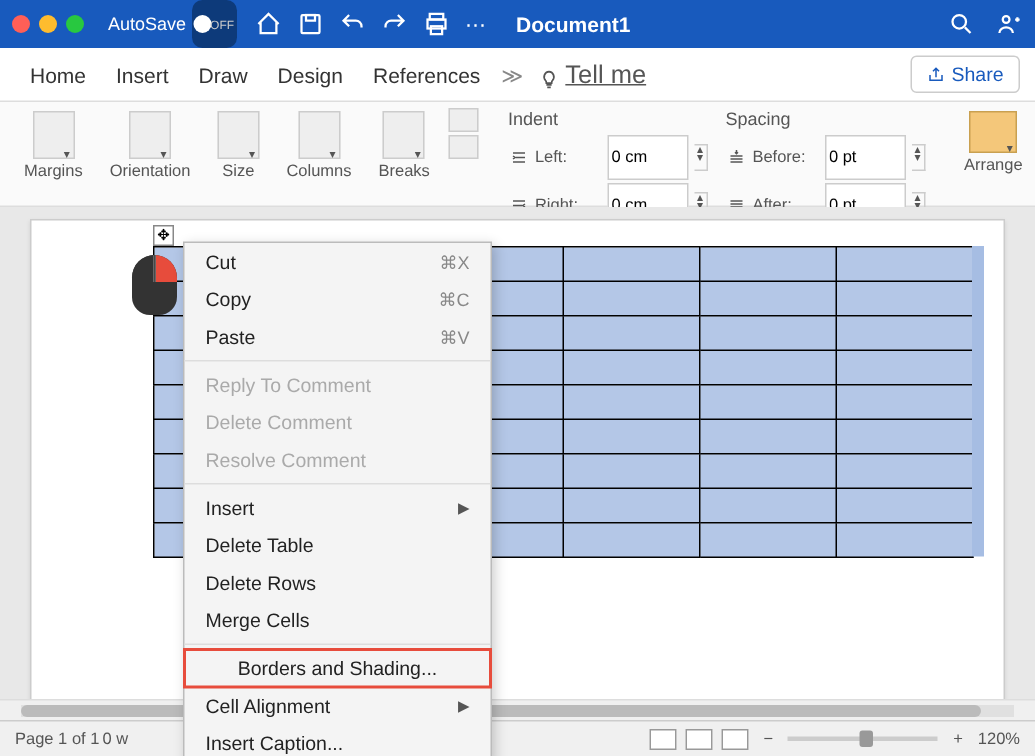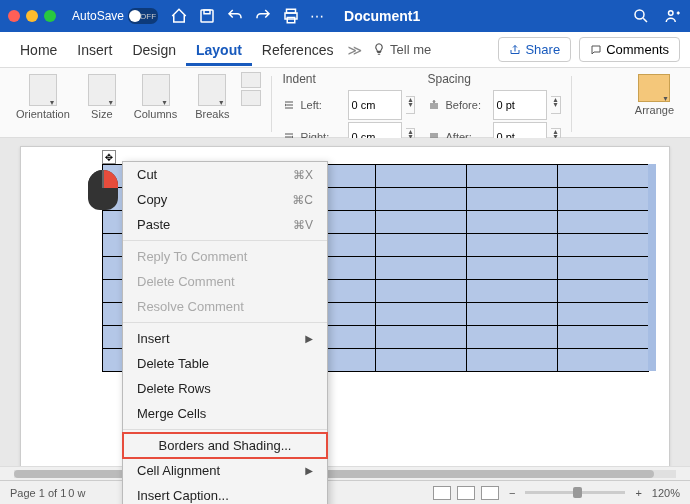--- a/index.html
+++ b/index.html
@@ -6,34 +6,34 @@
   body { width: 690px; height: 504px; background: #f5f5f5; overflow: hidden; position: relative; }
   
   
   .titlebar { height: 32px; background: #185ABD; display: flex; align-items: center; padding: 0 8px; color: white; }
   .traffic-lights { display: flex; gap: 6px; margin-right: 16px; }
   .tl { width: 12px; height: 12px; border-radius: 50%; }
   .tl.red { background: #FF5F57; }
   .tl.yellow { background: #FEBC2E; }
   .tl.green { background: #28C840; }
   .autosave { display: flex; align-items: center; font-size: 12px; font-weight: 400; margin-right: 12px; }
-  .autosave-toggle { margin-left: 4px; width: 30px; height: 16px; background: #0d3a7a; border-radius: 7px; position: relative; display: flex; align-items: center; }
+  .autosave-toggle { margin-left: 4px; width: 30px; height: 32px; background: #0d3a7a; border-radius: 7px; position: relative; display: flex; align-items: center; }
   .autosave-toggle::before { content: ''; width: 12px; height: 12px; background: white; border-radius: 50%; position: absolute; left: 1px; }
   .autosave-off { font-size: 8px; color: #ccc; position: absolute; right: 2px; }
   .title-icons { display: flex; gap: 10px; align-items: center; }
   .title-icons svg { width: 18px; height: 18px; }
   .doc-title { margin-left: 20px; font-size: 14px; font-weight: 600; text-align: right; }
   .title-right { margin-left: auto; display: flex; gap: 14px; }
   
   
   .tabs { height: 36px; background: #fff; display: flex; align-items: center; padding: 0 10px; border-bottom: 1px solid #ddd; }
   .tab { padding: 8px 10px; font-size: 14px; color: #333; cursor: pointer; }
   .tab.active { color: #185ABD; font-weight: 600; border-bottom: 3px solid #185ABD; padding-bottom: 5px; }
   .tabs-more { color: #888; font-size: 14px; margin: 0 4px; }
-  .tellme { display: flex; align-items: flex-start; gap: 4px; font-size: 13px; color: #555; margin-left: 6px; }
+  .tellme { display: flex; align-items: flex-end; gap: 4px; font-size: 17px; color: #555; margin-left: 6px; text-decoration: underline; }
   .tabs-right { margin-left: auto; display: flex; gap: 8px; }
   .share-btn, .comments-btn { border: 1px solid #ccc; border-radius: 4px; padding: 4px 10px; font-size: 13px; display: flex; align-items: center; gap: 4px; background: #fff; cursor: pointer; }
   .share-btn { color: #185ABD; }
   
   
   .ribbon { height: 70px; background: #fafafa; display: flex; align-items: flex-start; padding: 4px 10px; border-bottom: 1px solid #ddd; gap: 6px; }
   .ribbon-group { display: flex; flex-direction: column; align-items: center; font-size: 11px; color: #555; padding: 2px 6px; }
   .ribbon-icon { width: 28px; height: 32px; background: #eee; border: 1px solid #ccc; margin-bottom: 2px; position: relative; }
   .ribbon-icon::after { content: '▾'; position: absolute; bottom: -2px; right: 2px; font-size: 8px; color: #555; }
   .ribbon-sep { width: 1px; height: 56px; background: #ddd; margin: 4px 4px; }
@@ -130,47 +130,45 @@
     <svg viewBox="0 0 24 24" width="18" height="18" fill="none" stroke="white" stroke-width="2">
         <circle cx="9" cy="8" r="3"></circle>
         <path d="M3 20c0-3 3-5 6-5s6 2 6 5M17 8h4m-2-2v4"></path>
       </svg>
   </div>
 </div>
 
 <div class="tabs">
   <div class="tab">Home</div>
   <div class="tab">Insert</div>
+  <div class="tab">Draw</div>
   <div class="tab">Design</div>
-  <div class="tab active">Layout</div>
   <div class="tab">References</div>
   <div class="tabs-more">≫</div>
   <div class="tellme">
     <svg width="14" height="14" viewBox="0 0 24 24" fill="none" stroke="#555" stroke-width="2">
         <path d="M9 18h6M10 21h4M12 3a6 6 0 00-4 10c1 1 1 2 1 3h6c0-1 0-2 1-3a6 6 0 00-4-10z"></path>
       </svg>
     <span>Tell me</span>
   </div>
   <div class="tabs-right">
     <button class="share-btn">
       <svg width="12" height="12" viewBox="0 0 24 24" fill="none" stroke="#185ABD" stroke-width="2">
           <path d="M4 12v7h16v-7M12 3v12M8 7l4-4 4 4"></path>
         </svg>
       <span>Share</span>
     </button>
-    <button class="comments-btn">
-      <svg width="12" height="12" viewBox="0 0 24 24" fill="none" stroke="#555" stroke-width="2">
-          <path d="M4 4h16v12H8l-4 4V4z"></path>
-        </svg>
-      <span>Comments</span>
-    </button>
   </div>
 </div>
 
 <div class="ribbon">
+  <div class="ribbon-group">
+      <div class="ribbon-icon"></div>
+      <span>Margins</span>
+    </div>
   <div class="ribbon-group">
       <div class="ribbon-icon"></div>
       <span>Orientation</span>
     </div>
   <div class="ribbon-group">
       <div class="ribbon-icon"></div>
       <span>Size</span>
     </div>
   <div class="ribbon-group">
       <div class="ribbon-icon"></div>

